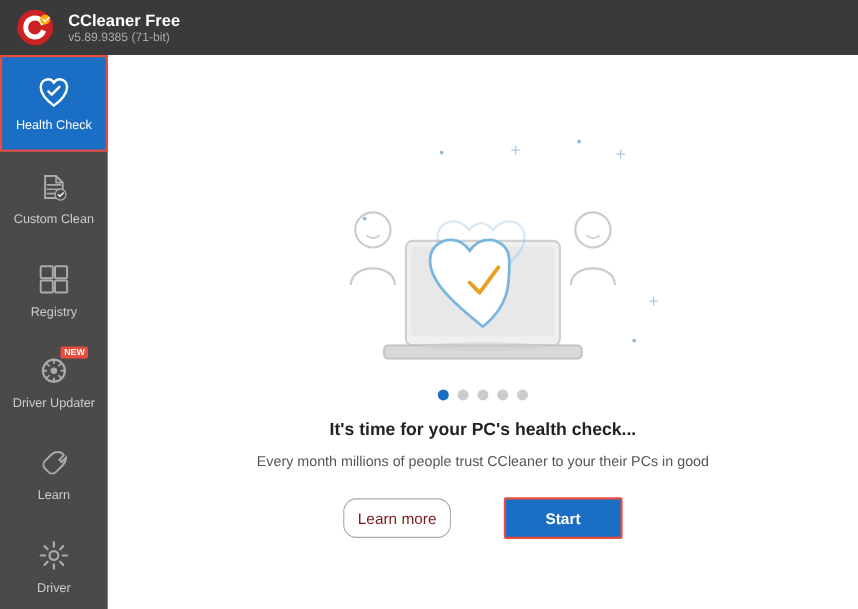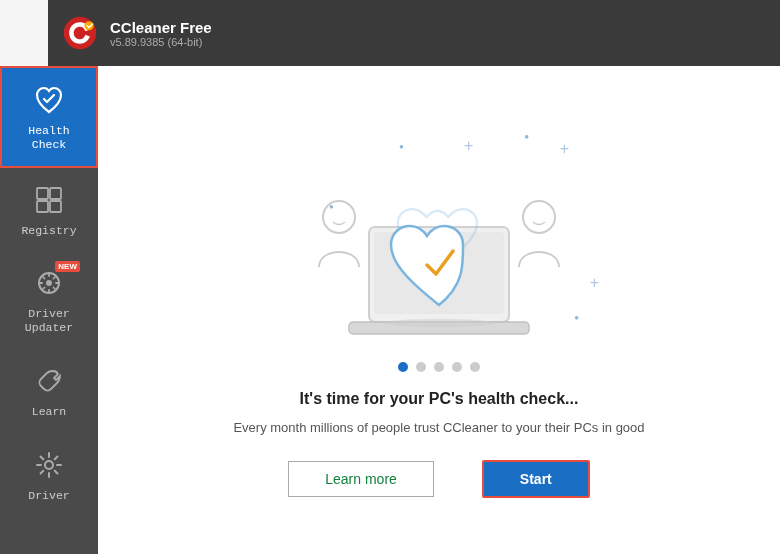--- a/index.html
+++ b/index.html
@@ -9,27 +9,26 @@
       font-family: 'Segoe UI', Arial, sans-serif;
       background: #f5f5f5;
       overflow: hidden;
       display: flex;
       flex-direction: column;
     }
 
     
     .titlebar {
       background: #3a3a3a;
-      height: 66px;
+      height: 50px;
       display: flex;
       align-items: center;
       padding: 0 14px;
       gap: 12px;
       flex-shrink: 0;
-      margin-left: 48px;
     }
     .titlebar-logo {
       width: 36px;
       height: 36px;
     }
     .titlebar-text {
       display: flex;
       flex-direction: column;
     }
     .titlebar-title {
@@ -82,21 +81,20 @@
       width: 36px;
       height: 36px;
       display: flex;
       align-items: center;
       justify-content: center;
     }
     .sidebar-item .item-label {
       font-size: 11.5px;
       text-align: center;
       line-height: 1.2;
-      font-family: Liberation Mono, monospace;
     }
 
     
     .new-badge {
       background: #e74c3c;
       color: white;
       font-size: 8px;
       font-weight: bold;
       padding: 1px 3px;
       border-radius: 2px;
@@ -165,27 +163,27 @@
       margin-bottom: 22px;
       line-height: 1.5;
     }
 
     .actions {
       display: flex;
       gap: 16px;
       align-items: center;
     }
     .btn-learn {
-      padding: 9px 36px;
+      padding: 9px 12px;
       border: 1.5px solid #aaaaaa;
       background: #ffffff;
-      color: #15803d;
+      color: #7f1d1d;
       font-size: 14px;
       cursor: pointer;
-      border-radius: 0;
+      border-radius: 12px;
     }
     .btn-start {
       padding: 9px 36px;
       border: 2px solid #e74c3c;
       background: #1a6fc4;
       color: #ffffff;
       font-size: 14px;
       font-weight: 600;
       cursor: pointer;
       border-radius: 2px;
@@ -198,38 +196,50 @@
 <div class="titlebar">
 
   <svg class="titlebar-logo" viewBox="0 0 40 40">
     <circle cx="20" cy="20" r="18" fill="#cc2222"></circle>
     <path d="M20 8 C13 8 8 13 8 20 C8 27 13 32 20 32 C25 32 29 29 31 24 L26 22 C25 25 23 27 20 27 C16 27 13 24 13 20 C13 16 16 13 20 13 C23 13 25 15 26 18 L31 16 C29 11 25 8 20 8Z" fill="white"></path>
     <circle cx="30" cy="12" r="5" fill="#ffaa00"></circle>
     <path d="M28 12 L30 14 L34 10" stroke="white" stroke-width="1.5" fill="none" stroke-linecap="round"></path>
   </svg>
   <div class="titlebar-text">
     <span class="titlebar-title">CCleaner Free</span>
-    <span class="titlebar-subtitle">v5.89.9385 (64-bit)</span>
+    <span class="titlebar-subtitle">v5.89.9385 (71-bit)</span>
   </div>
 </div>
 
 <div class="main-layout">
 
   <div class="sidebar">
 
     <div class="sidebar-item active">
       <div class="icon-wrap">
         <svg width="32" height="32" viewBox="0 0 32 32">
           <path d="M16 28 C8 22 4 16 4 11 C4 7 7 4 11 4 C13 4 15 5.5 16 7 C17 5.5 19 4 21 4 C25 4 28 7 28 11 C28 16 24 22 16 28Z" fill="none" stroke="white" stroke-width="2.2"></path>
           <path d="M11 15 L14 18 L21 11" stroke="white" stroke-width="2.2" fill="none" stroke-linecap="round" stroke-linejoin="round"></path>
         </svg>
       </div>
       <span class="item-label">Health Check</span>
     </div>
 
+    <div class="sidebar-item">
+      <div class="icon-wrap">
+        <svg width="32" height="32" viewBox="0 0 32 32">
+          <path d="M8 6 L18 6 L24 12 L24 26 L8 26 Z" fill="none" stroke="#aaaaaa" stroke-width="1.8"></path>
+          <path d="M10 14 L22 14 M10 18 L22 18 M10 22 L18 22" stroke="#aaaaaa" stroke-width="1.5" stroke-linecap="round"></path>
+          <path d="M18 6 L18 12 L24 12" fill="none" stroke="#aaaaaa" stroke-width="1.5"></path>
+          <circle cx="22" cy="23" r="5" fill="#4a4a4a" stroke="#aaaaaa" stroke-width="1.2"></circle>
+          <path d="M20 23 L21.5 24.5 L24.5 21.5" stroke="white" stroke-width="1.3" fill="none" stroke-linecap="round"></path>
+        </svg>
+      </div>
+      <span class="item-label">Custom Clean</span>
+    </div>
 
     <div class="sidebar-item">
       <div class="icon-wrap">
         <svg width="32" height="32" viewBox="0 0 32 32">
           <rect x="4" y="4" width="11" height="11" rx="1" fill="none" stroke="#aaaaaa" stroke-width="1.8"></rect>
           <rect x="17" y="4" width="11" height="11" rx="1" fill="none" stroke="#aaaaaa" stroke-width="1.8"></rect>
           <rect x="4" y="17" width="11" height="11" rx="1" fill="none" stroke="#aaaaaa" stroke-width="1.8"></rect>
           <rect x="17" y="17" width="11" height="11" rx="1" fill="none" stroke="#aaaaaa" stroke-width="1.8"></rect>
         </svg>
       </div>

